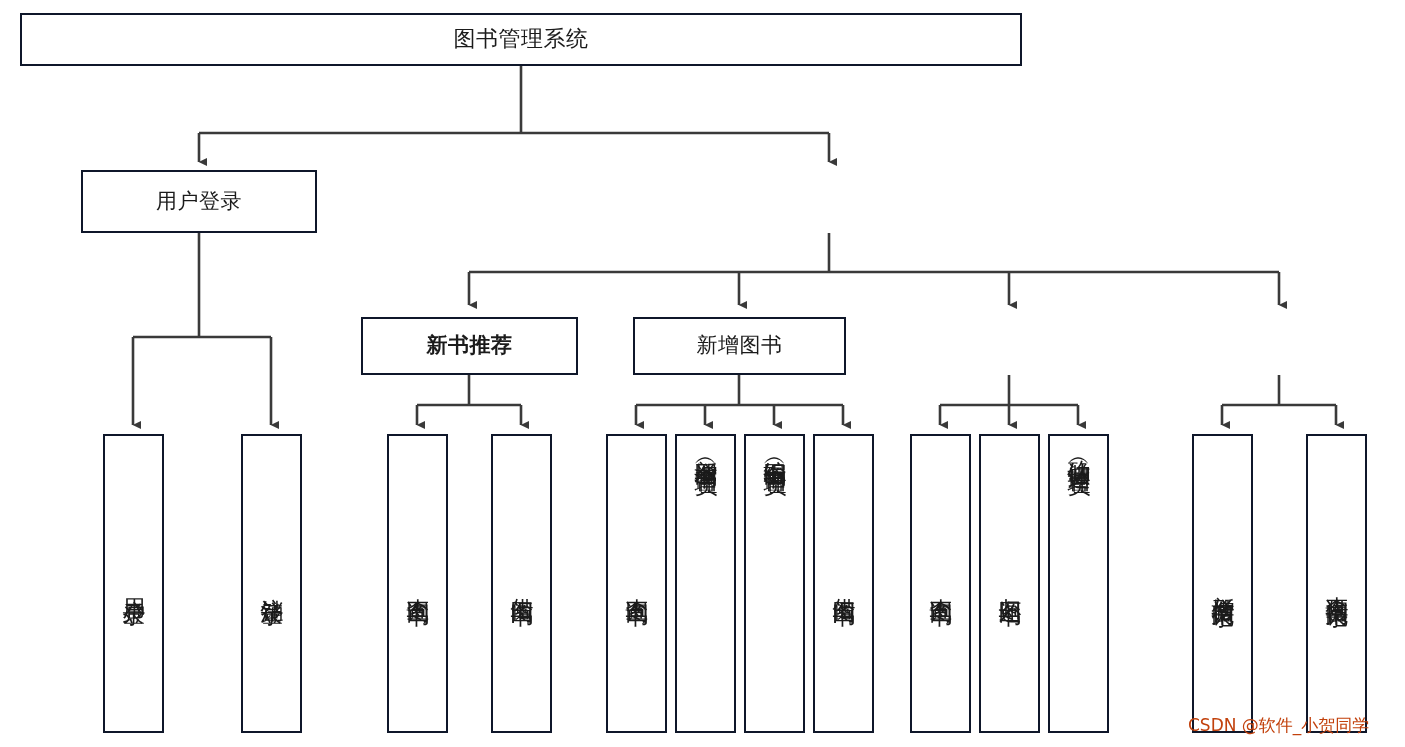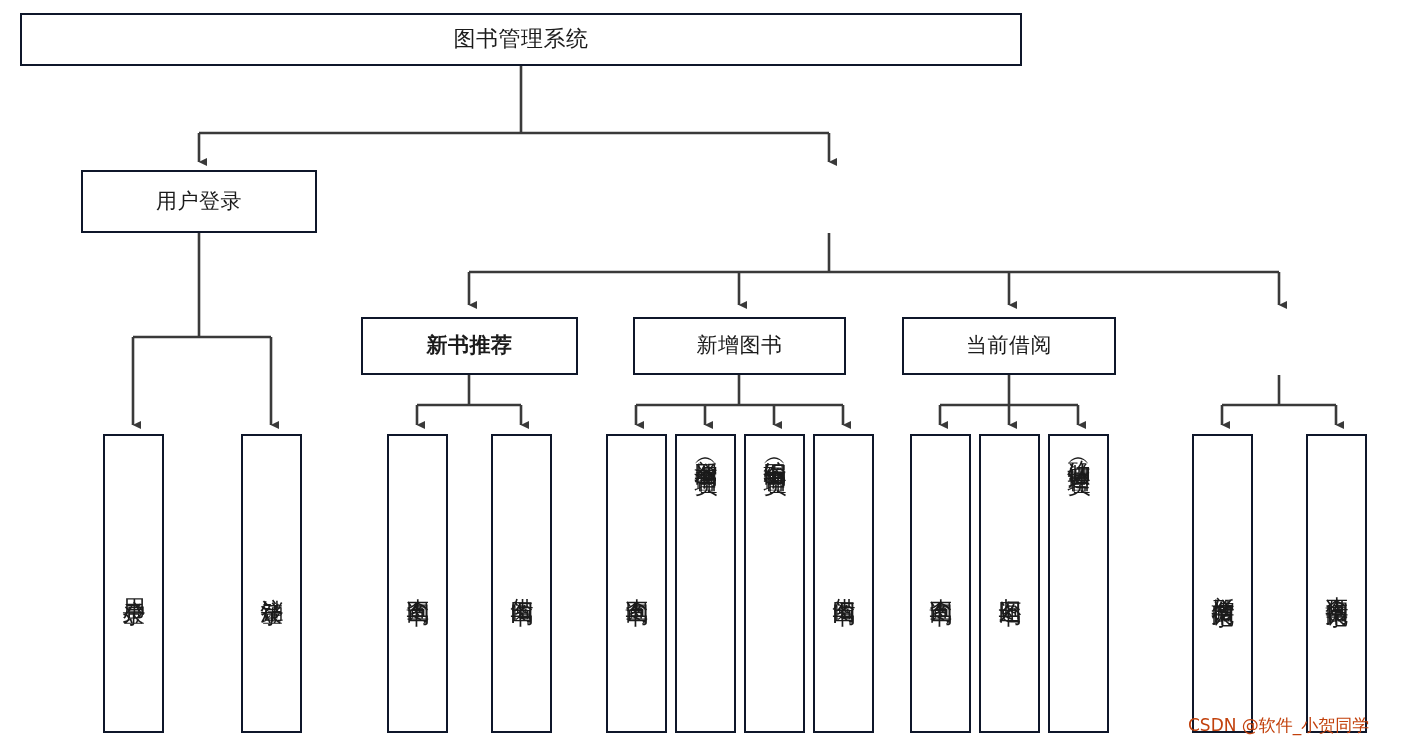--- a/index.html
+++ b/index.html
@@ -142,23 +142,20 @@
 
 
   <div class="node horiz" style="left:361px; top:317px; width:217px; height:58px;font-weight:bold;">
     <span class="node-label">新书推荐</span>
   </div>
 
   <div class="node horiz" style="left:633px; top:317px; width:213px; height:58px;">
     <span class="node-label">新增图书</span>
   </div>
 
-  <div class="node horiz" style="left:902px; top:317px; width:214px; height:58px;">
-    <span class="node-label">当前借阅</span>
-  </div>
 
 
   <div class="node vert centered" style="left:103px; top:434px; width:61px; height:299px;">
     <span class="node-label">用户登录</span>
   </div>
 
   <div class="node vert centered" style="left:241px; top:434px; width:61px; height:299px;">
     <span class="node-label">注销登录</span>
   </div>
 

